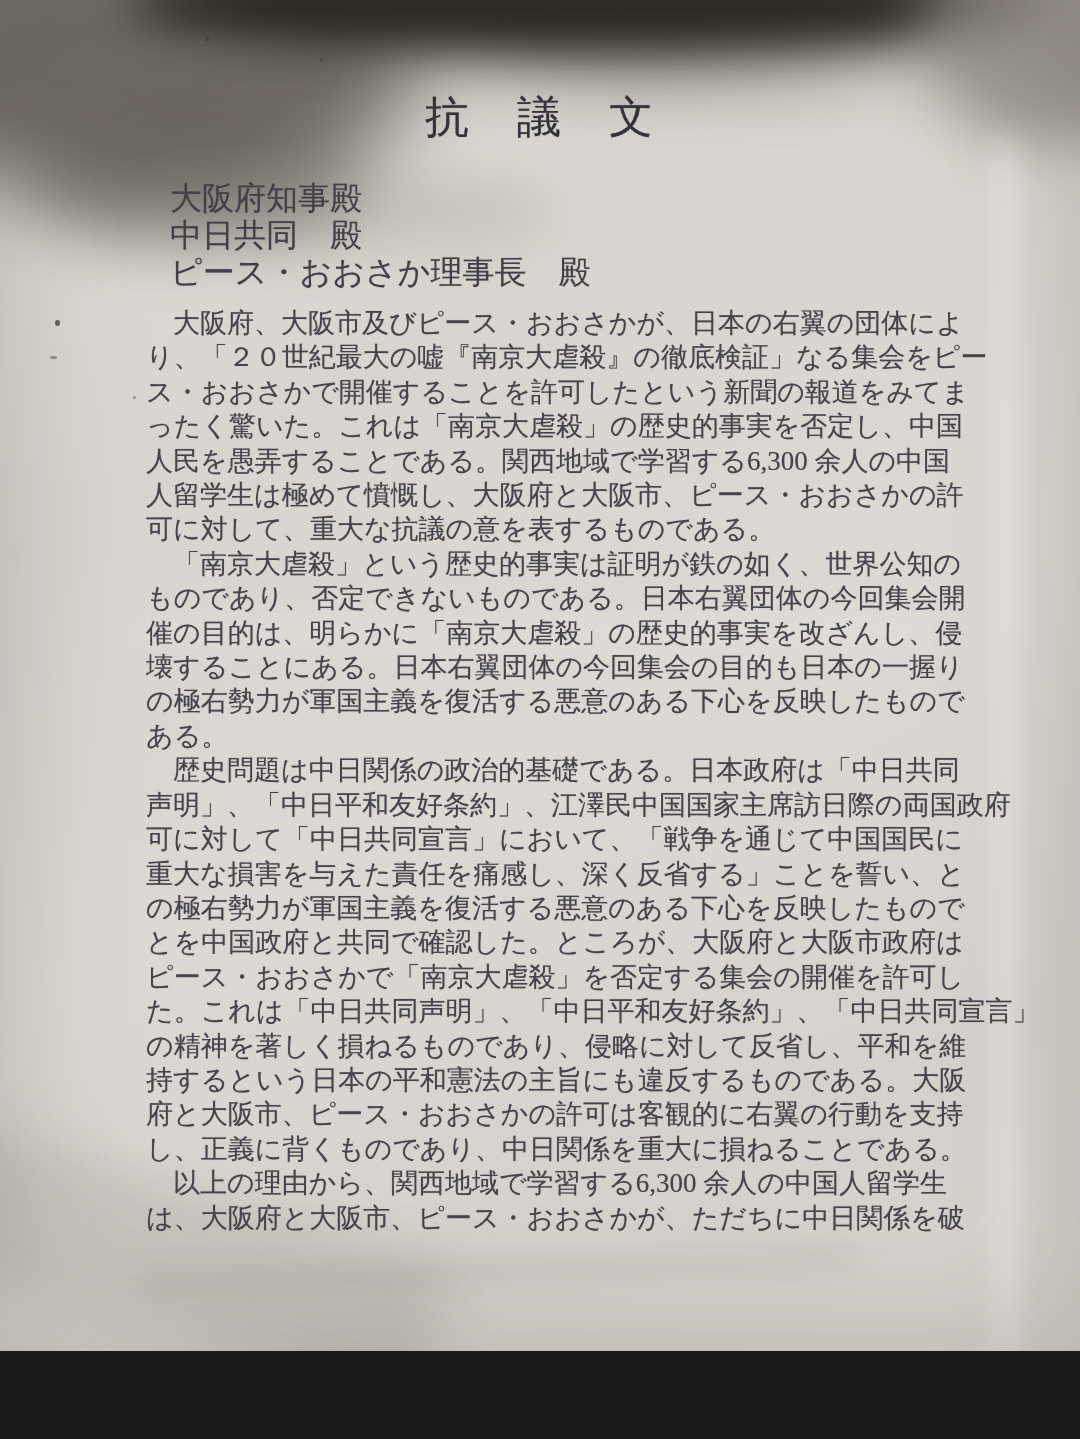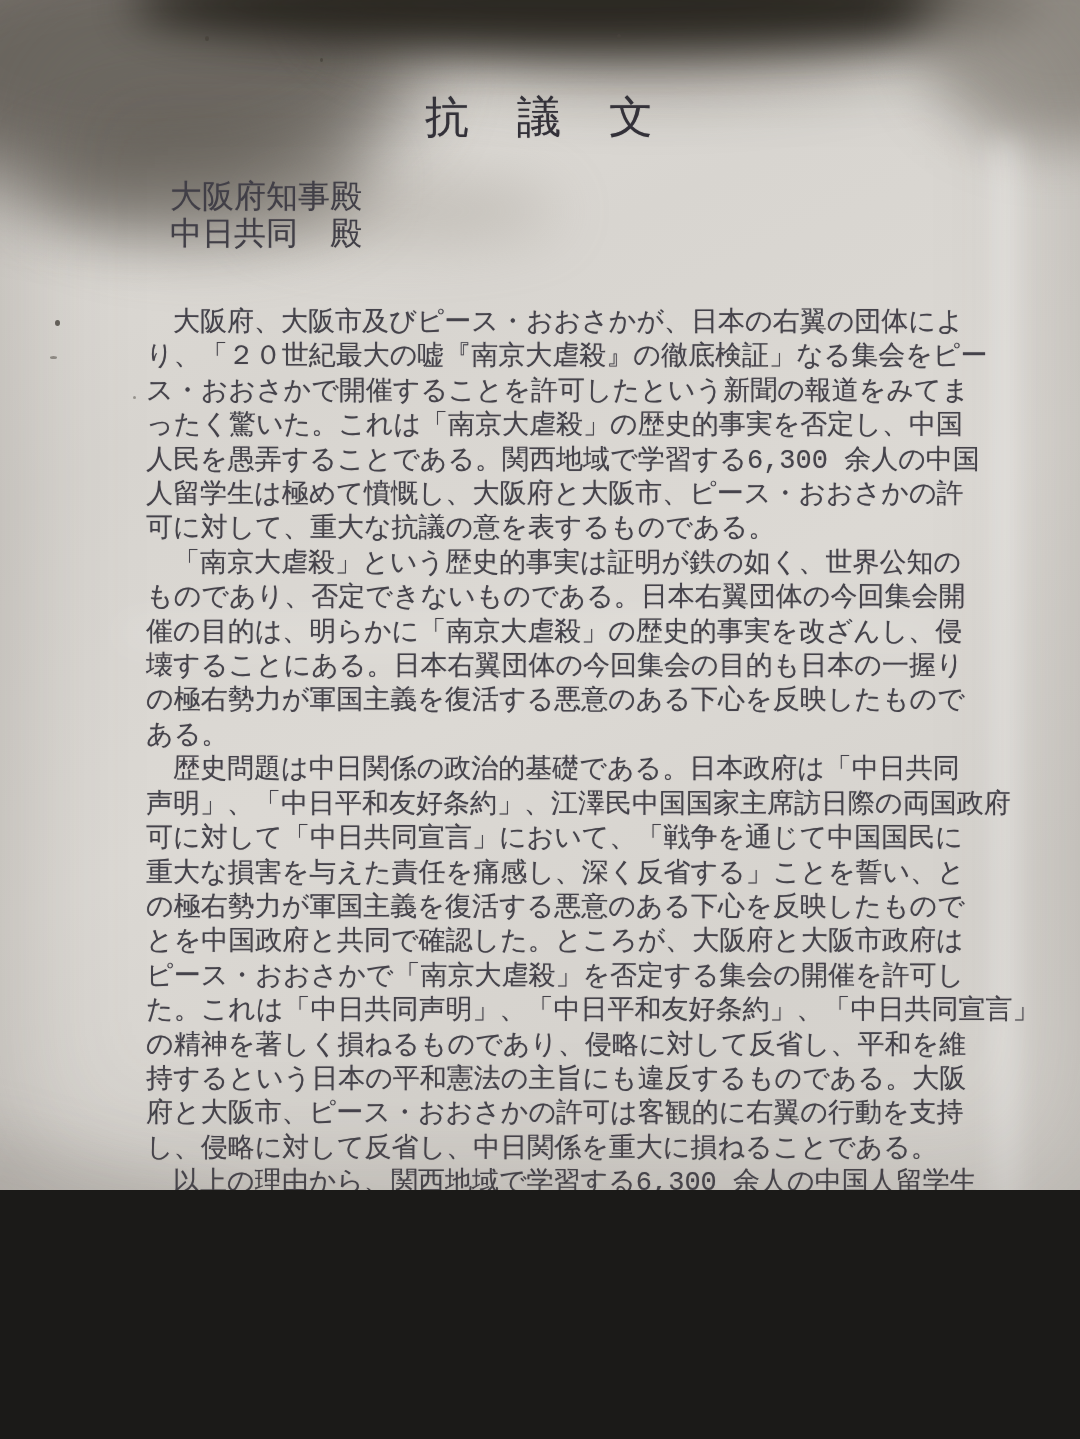--- a/index.html
+++ b/index.html
@@ -1,19 +1,19 @@
 <!DOCTYPE html>
 <html><head>
 <meta charset="utf-8">
 <style>
   html,body{margin:0;padding:0;background:#1b1a18;}
   .photo{
-    position:relative;width:1080px;height:1190px;overflow:hidden;
+    position:relative;width:1080px;height:1351px;overflow:hidden;
     background:linear-gradient(155deg,#e0ddd8 0%,#d8d5d0 30%,#dcd9d4 55%,#d5d2cd 80%,#d7d4cf 100%);
-    font-family:Liberation Mono, monospace;
+    font-family:Liberation Serif, serif;
   }
   .vignette{position:absolute;inset:0;box-shadow:inset 0 0 140px rgba(85,80,73,.28);pointer-events:none;}
   
   .smudge{position:absolute;border-radius:50%;pointer-events:none;}
   .smudge-bar   {top:-42px;left:130px;width:910px;height:92px;background:#17150f;filter:blur(22px);opacity:.88;}
   .smudge-left  {top:-80px;left:-140px;width:560px;height:280px;background:#534e47;filter:blur(42px);opacity:.8;}
   .smudge-mid   {top:-85px;left:320px;width:660px;height:165px;background:#6b655d;filter:blur(34px);opacity:.72;}
   .smudge-cloud {top:118px;left:30px;width:340px;height:125px;background:#5c574f;filter:blur(32px);opacity:.5;}
   .smudge-right {top:-70px;left:920px;width:280px;height:215px;background:#8d8880;filter:blur(30px);opacity:.8;}
   .smudge-under {top:180px;left:250px;width:310px;height:62px;background:#9b958c;filter:blur(30px);opacity:.38;}
@@ -60,20 +60,21 @@
   <div class="speck sp3"></div>
   <div class="speck sp4"></div>
   <div class="speck sp5"></div>
   <div class="speck sp6"></div>
 
   <div class="doc-title">抗　議　文</div>
 
   <div class="addressees">
       <div class="line">大阪府知事殿</div>
       <div class="line">中日共同　殿</div>
+      <div class="line">ピース・おおさか理事長　殿</div>
     </div>
 
   <div class="body-text">
       <div class="line">　大阪府、大阪市及びピース・おおさかが、日本の右翼の団体によ</div>
       <div class="line">り、「２０世紀最大の嘘『南京大虐殺』の徹底検証」なる集会をピー</div>
       <div class="line">ス・おおさかで開催することを許可したという新聞の報道をみてま</div>
       <div class="line">ったく驚いた。これは「南京大虐殺」の歴史的事実を否定し、中国</div>
       <div class="line">人民を愚弄することである。関西地域で学習する6,300 余人の中国</div>
       <div class="line">人留学生は極めて憤慨し、大阪府と大阪市、ピース・おおさかの許</div>
       <div class="line">可に対して、重大な抗議の意を表するものである。</div>
@@ -87,19 +88,19 @@
       <div class="line">声明」、「中日平和友好条約」、江澤民中国国家主席訪日際の両国政府</div>
       <div class="line">可に対して「中日共同宣言」において、「戦争を通じて中国国民に</div>
       <div class="line">重大な損害を与えた責任を痛感し、深く反省する」ことを誓い、と</div>
       <div class="line">の極右勢力が軍国主義を復活する悪意のある下心を反映したもので</div>
       <div class="line">とを中国政府と共同で確認した。ところが、大阪府と大阪市政府は</div>
       <div class="line">ピース・おおさかで「南京大虐殺」を否定する集会の開催を許可し</div>
       <div class="line">た。これは「中日共同声明」、「中日平和友好条約」、「中日共同宣言」</div>
       <div class="line">の精神を著しく損ねるものであり、侵略に対して反省し、平和を維</div>
       <div class="line">持するという日本の平和憲法の主旨にも違反するものである。大阪</div>
       <div class="line">府と大阪市、ピース・おおさかの許可は客観的に右翼の行動を支持</div>
-      <div class="line">し、侵略に対して反省し、中日関係を重大に損ねることである。</div>
+      <div class="line">し、正義に背くものであり、中日関係を重大に損ねることである。</div>
       <div class="line">　以上の理由から、関西地域で学習する6,300 余人の中国人留学生</div>
       <div class="line">は、大阪府と大阪市、ピース・おおさかが、ただちに中日関係を破</div>
     </div>
 
   <div class="vignette"></div>
 </div>
 
 </body></html>

